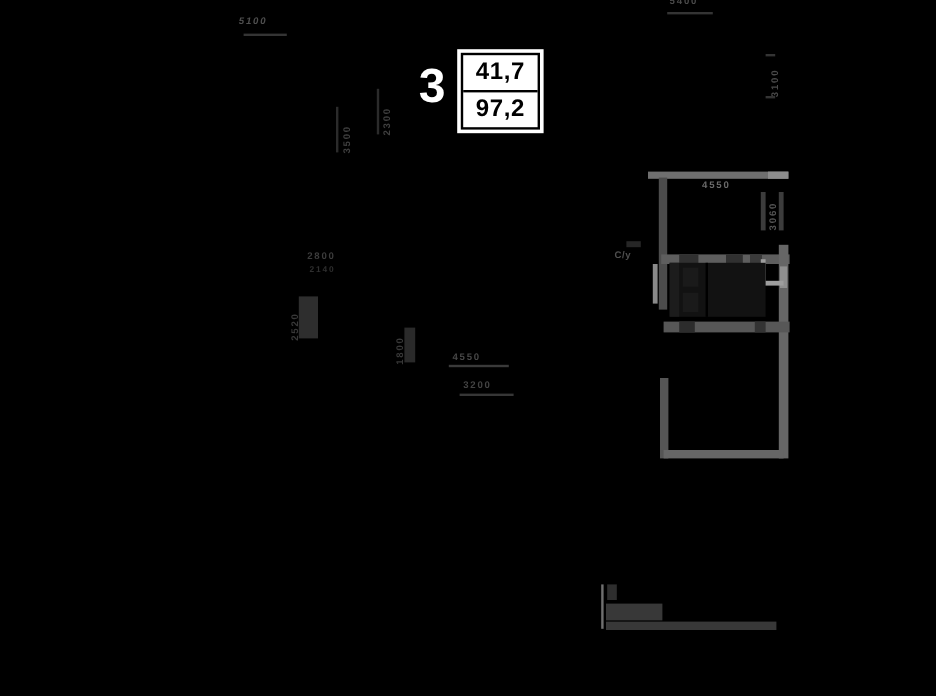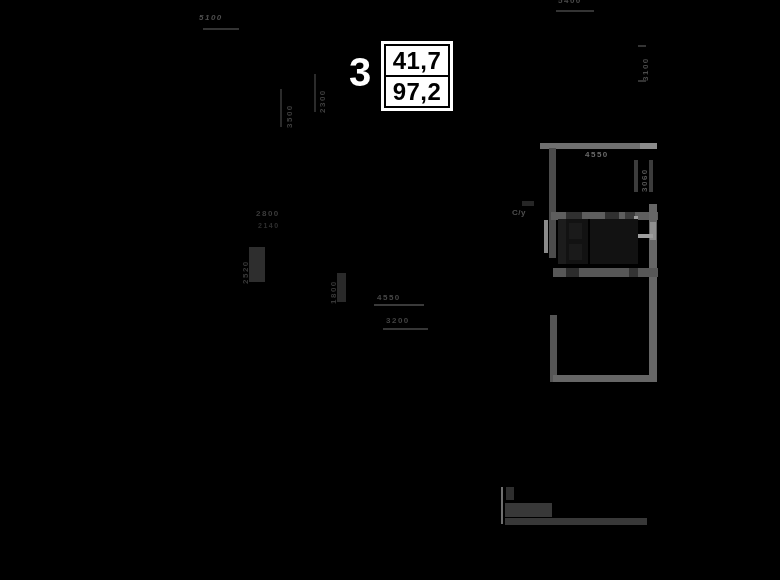--- a/index.html
+++ b/index.html
@@ -16,21 +16,21 @@
   .area-box{
     position:absolute;left:381px;top:41px;width:72px;height:70px;
     background:#fff;box-sizing:border-box;padding:3px;
   }
   .area-box-inner{
     width:100%;height:100%;box-sizing:border-box;border:2.5px solid #000;
     display:flex;flex-direction:column;
   }
   .area-cell{
     flex:1;display:flex;align-items:center;justify-content:center;
-    color:#000;font-size:24px;font-weight:700;letter-spacing:.5px;
+    color:#000;font-size:20px;font-weight:700;letter-spacing:.5px;
   }
   .area-cell.top{border-bottom:2.5px solid #000;}
   
   .dim{
     position:absolute;color:#3f3f3f;font-size:8px;line-height:9px;
     letter-spacing:1.5px;font-weight:700;white-space:nowrap;
   }
   .dim-line{position:absolute;background:#343434;}
   .vtext{
     position:absolute;writing-mode:vertical-rl;transform:rotate(180deg);

